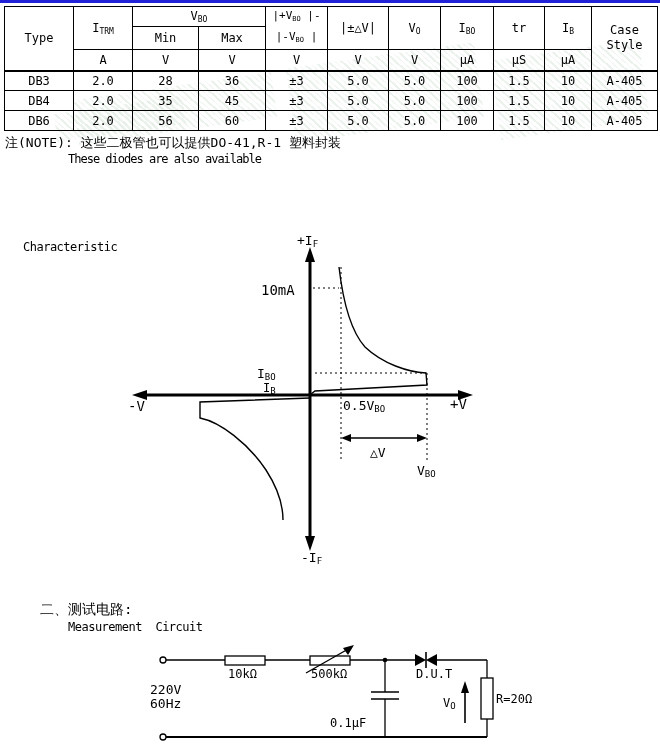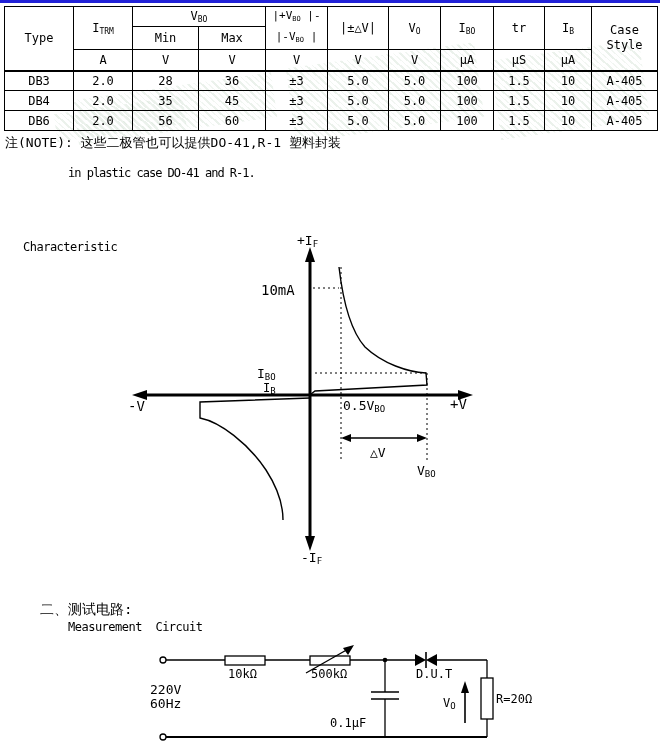--- a/index.html
+++ b/index.html
@@ -126,21 +126,21 @@
         <td>5.0</td>
         <td>100</td>
         <td>1.5</td>
         <td>10</td>
         <td>A-405</td>
       </tr>
     </tbody>
   </table>
 
   <div class="line cjk13" style="left:5px;top:134px">注(NOTE): 这些二极管也可以提供DO-41,R-1 塑料封装</div>
-  <div class="line t12" style="left:68px;top:166px">in plastic case DO-41 and R-1.</div>
+  <div class="line t12" style="left:68px;top:152px">These diodes are also available</div>
 
   <div class="line t13" style="left:23px;top:240px">Characteristic</div>
 
   <svg width="360" height="370" viewBox="0 0 360 370" style="left:120px;top:225px">
 
     <line x1="190" y1="30" x2="190" y2="318" stroke="#000" stroke-width="3"></line>
     <line x1="20" y1="170" x2="345" y2="170" stroke="#000" stroke-width="3"></line>
     <polygon points="190,22 185,37 195,37" fill="#000"></polygon>
     <polygon points="190,326 185,311 195,311" fill="#000"></polygon>
     <polygon points="12,170 27,165 27,175" fill="#000"></polygon>

